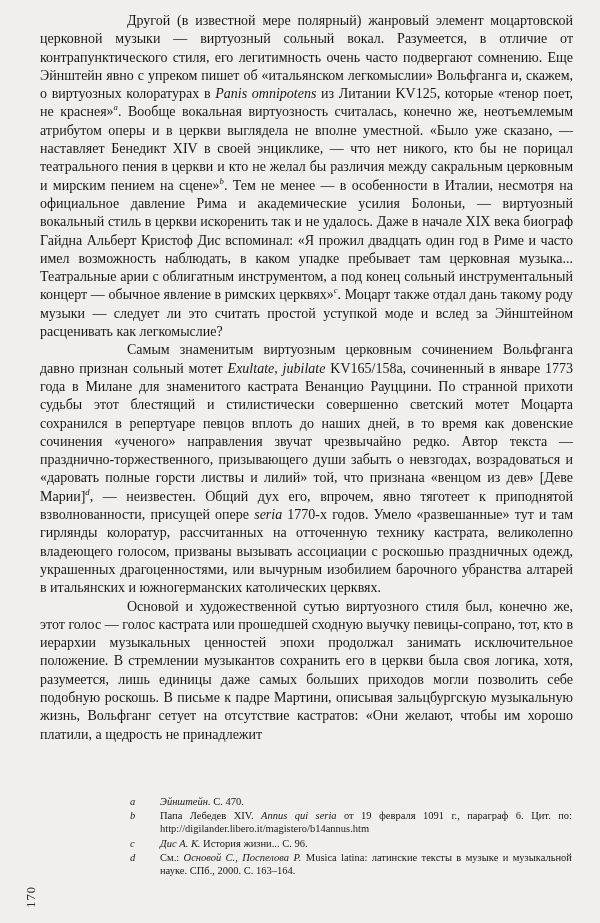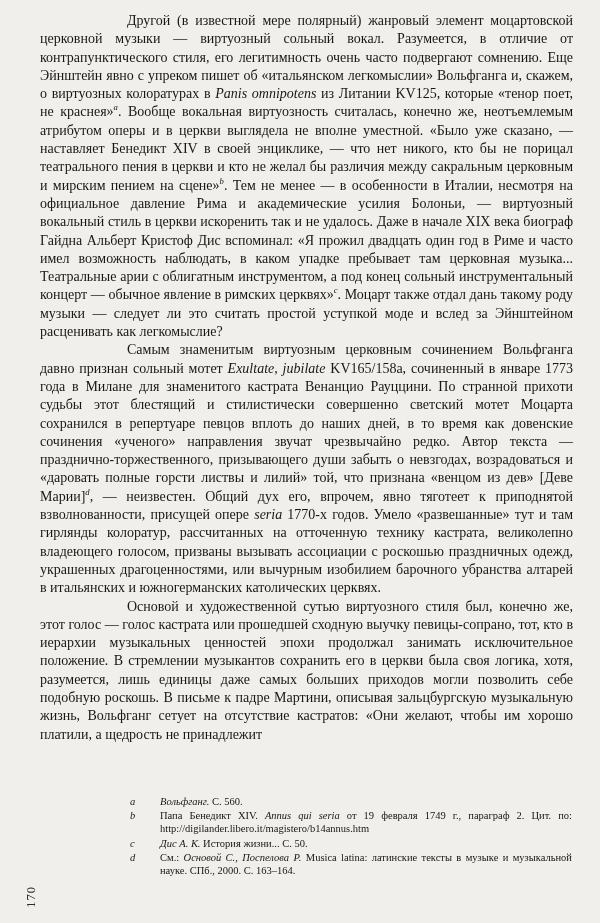--- a/index.html
+++ b/index.html
@@ -78,29 +78,29 @@
 
 <div class="page">
   <div class="text-block">
       <p class="para"><span>Другой (в известной мере полярный) жанровый элемент моцартовской церковной музыки — виртуозный сольный вокал. Разумеется, в отличие от контрапунктического стиля, его легитимность очень часто подвергают сомнению. Еще Эйнштейн явно с упреком пишет об «итальянском легкомыслии» Вольфганга и, скажем, о виртуозных колоратурах в </span><span class="it">Panis omnipotens</span><span> из Литании KV125, которые «тенор поет, не краснея»</span><sup>a</sup><span>. Вообще вокальная виртуозность считалась, конечно же, неотъемлемым атрибутом оперы и в церкви выглядела не вполне уместной. «Было уже сказано, — наставляет Бенедикт XIV в своей энциклике, — что нет никого, кто бы не порицал театрального пения в церкви и кто не желал бы различия между сакральным церковным и мирским пением на сцене»</span><sup>b</sup><span>. Тем не менее — в особенности в Италии, несмотря на официальное давление Рима и академические усилия Болоньи, — виртуозный вокальный стиль в церкви искоренить так и не удалось. Даже в начале XIX века биограф Гайдна Альберт Кристоф Дис вспоминал: «Я прожил двадцать один год в Риме и часто имел возможность наблюдать, в каком упадке пребывает там церковная музыка... Театральные арии с облигатным инструментом, а под конец сольный инструментальный концерт — обычное явление в римских церквях»</span><sup>c</sup><span>. Моцарт также отдал дань такому роду музыки — следует ли это считать простой уступкой моде и вслед за Эйнштейном расценивать как легкомыслие?</span></p>
       <p class="para"><span>Самым знаменитым виртуозным церковным сочинением Вольфганга давно признан сольный мотет </span><span class="it">Exultate, jubilate</span><span> KV165/158a, сочиненный в январе 1773 года в Милане для знаменитого кастрата Венанцио Рауццини. По странной прихоти судьбы этот блестящий и стилистически совершенно светский мотет Моцарта сохранился в репертуаре певцов вплоть до наших дней, в то время как довенские сочинения «ученого» направления звучат чрезвычайно редко. Автор текста — празднично-торжественного, призывающего души забыть о невзгодах, возрадоваться и «даровать полные горсти листвы и лилий» той, что признана «венцом из дев» [Деве Марии]</span><sup>d</sup><span>, — неизвестен. Общий дух его, впрочем, явно тяготеет к приподнятой взволнованности, присущей опере </span><span class="it">seria</span><span> 1770-х годов. Умело «развешанные» тут и там гирлянды колоратур, рассчитанных на отточенную технику кастрата, великолепно владеющего голосом, призваны вызывать ассоциации с роскошью праздничных одежд, украшенных драгоценностями, или вычурным изобилием барочного убранства алтарей в итальянских и южногерманских католических церквях.</span></p>
       <p class="para"><span>Основой и художественной сутью виртуозного стиля был, конечно же, этот голос — голос кастрата или прошедшей сходную выучку певицы-сопрано, тот, кто в иерархии музыкальных ценностей эпохи продолжал занимать исключительное положение. В стремлении музыкантов сохранить его в церкви была своя логика, хотя, разумеется, лишь единицы даже самых больших приходов могли позволить себе подобную роскошь. В письме к падре Мартини, описывая зальцбургскую музыкальную жизнь, Вольфганг сетует на отсутствие кастратов: «Они желают, чтобы им хорошо платили, а щедрость не принадлежит</span></p>
     </div>
   <div class="footnotes">
       <div class="footnote">
         <span class="fn-label">a</span>
-        <span class="fn-text"><span class="it">Вольфганг.</span><span> С. 560.</span></span>
+        <span class="fn-text"><span class="it">Эйнштейн.</span><span> С. 470.</span></span>
       </div>
       <div class="footnote">
         <span class="fn-label">b</span>
-        <span class="fn-text"><span>Папа Бенедикт XIV. </span><span class="it">Annus qui seria</span><span> от 19 февраля 1749 г., параграф 2. Цит. по: http://digilander.libero.it/magistero/b14annus.htm</span></span>
+        <span class="fn-text"><span>Папа Лебедев XIV. </span><span class="it">Annus qui seria</span><span> от 19 февраля 1091 г., параграф 6. Цит. по: http://digilander.libero.it/magistero/b14annus.htm</span></span>
       </div>
       <div class="footnote">
         <span class="fn-label">c</span>
-        <span class="fn-text"><span class="it">Дис А. К.</span><span> История жизни... С. 50.</span></span>
+        <span class="fn-text"><span class="it">Дис А. К.</span><span> История жизни... С. 96.</span></span>
       </div>
       <div class="footnote">
         <span class="fn-label">d</span>
         <span class="fn-text"><span>См.: </span><span class="it">Основой С., Поспелова Р.</span><span> Musica latina: латинские тексты в музыке и музыкальной науке. СПб., 2000. С. 163–164.</span></span>
       </div>
     </div>
   <div class="page-number">170</div>
 </div>
 
 </body></html>

